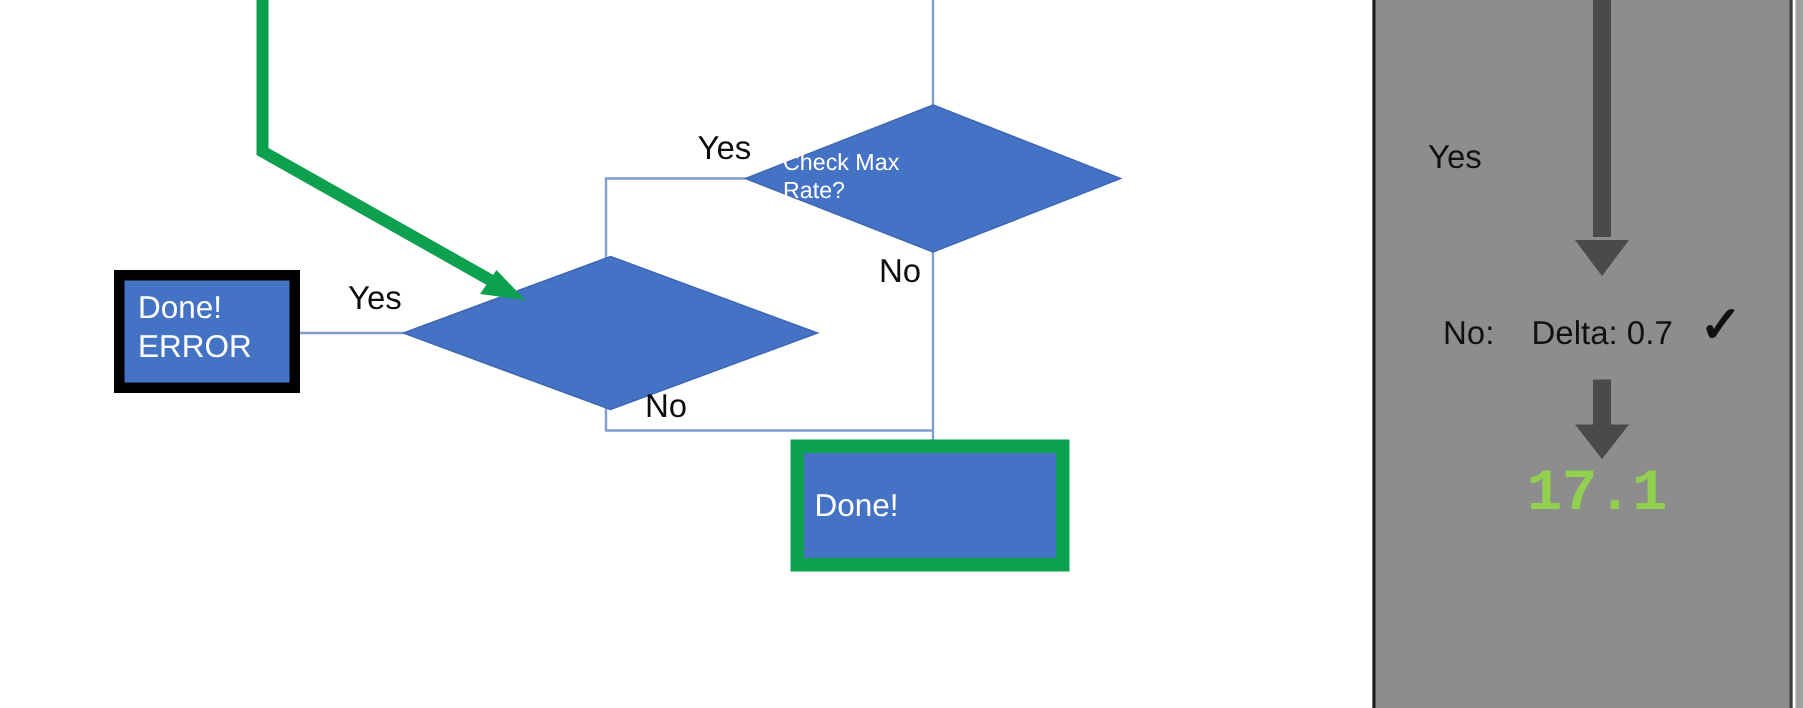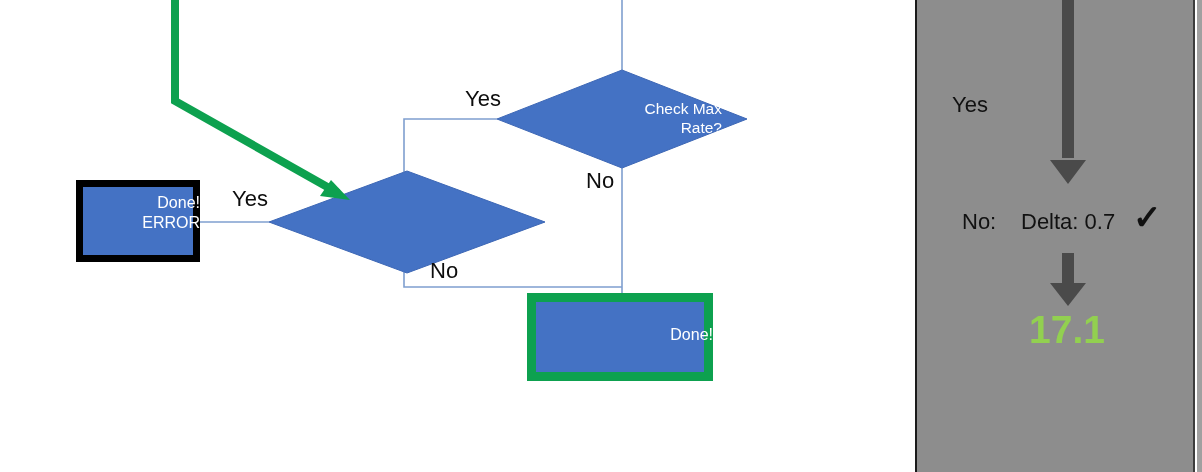--- a/index.html
+++ b/index.html
@@ -30,27 +30,27 @@
   #flow-svg {
     position: absolute;
     left: 0; top: 0;
     width: 915px;
     height: 472px;
   }
 
   .node-label {
     position: absolute;
     color: #ffffff;
-    text-align: right;
+    text-align: left;
     line-height: 1.22;
     pointer-events: none;
     white-space: pre-line;
   }
   .diamond-label { font-size: 15.5px; }
-  .box-label { font-size: 16px; }
+  .box-label { font-size: 21px; margin-left: 16px; }
 
   .edge-label {
     position: absolute;
     color: #0d0d0d;
     font-size: 22px;
     line-height: 1;
     white-space: nowrap;
   }
 
   
@@ -160,17 +160,17 @@
     </svg>
 
     <div class="panel-text" style="left:35px; top:94px;">Yes</div>
 
     <div class="panel-text" style="left:45px; top:211px;">No:</div>
 
     <div class="panel-text" style="left:104px; top:211px;">Delta: 0.7</div>
 
     <div class="panel-text" style="left:216px; top:200px; font-size:34px; font-weight:bold;">✓</div>
 
-    <div id="panel-value" style="left:112px; top:310px;">17.1</div>
+    <div id="panel-value" style="left:101px; top:310px;font-family:Liberation Mono, monospace;">17.1</div>
   </div>
 
   <div id="panel-right-strip"></div>
 </div>
 
 </body></html>

